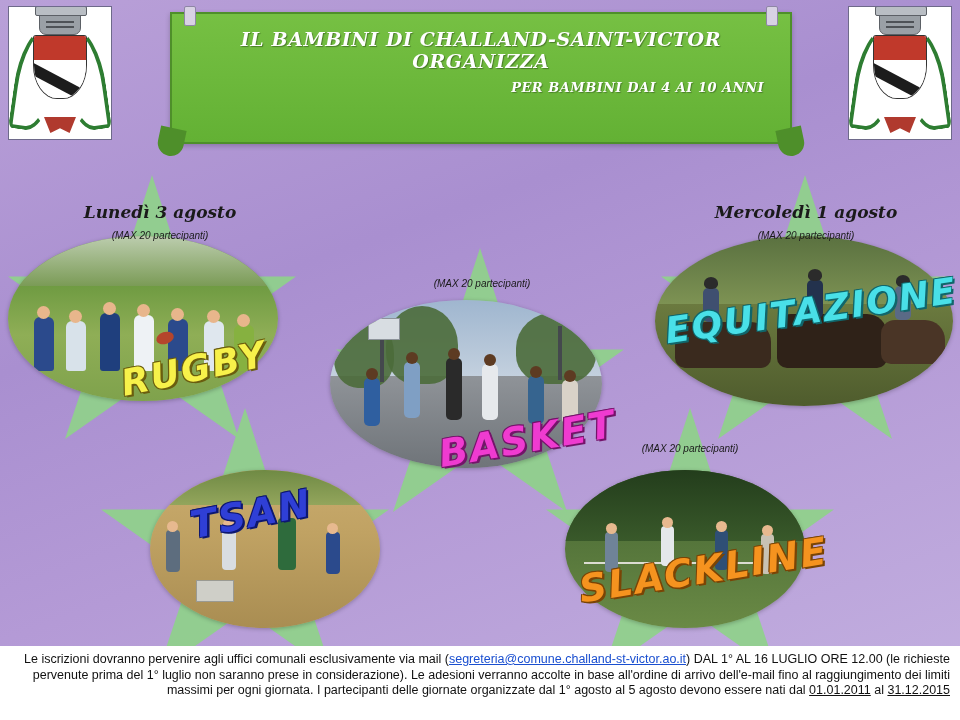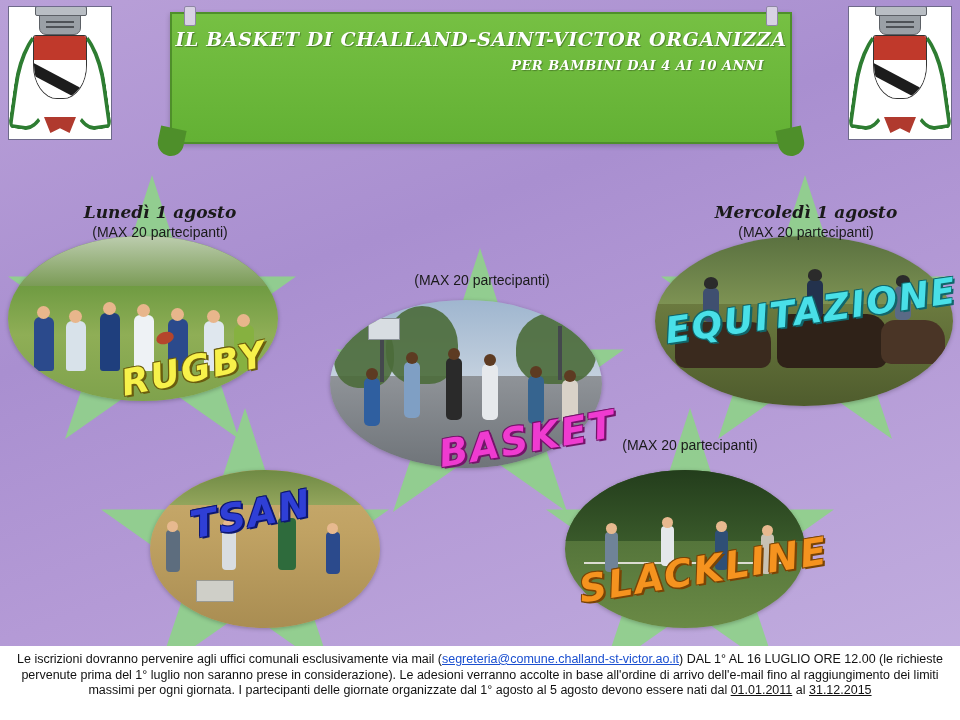--- a/index.html
+++ b/index.html
@@ -219,23 +219,24 @@
   }
   .day .d-title {
     font-family: "DejaVu Serif", serif;
     font-style: italic;
     font-weight: bold;
     font-size: 17px;
     color: #1a1a1a;
   }
   .day .d-sub {
     font-family: "Liberation Sans", sans-serif;
-    font-size: 14px;
+    font-size: 10px;
     color: #1a1a1a;
-    margin-top: 2px;
+    margin-top: 8px;
+    font-style: italic;
   }
   .day.d1 { left: 30px;  top: 202px; }
   .day.d2 { left: 352px; top: 270px; }
   .day.d3 { left: 676px; top: 202px; }
   .day.d4 { left: 82px;  top: 435px; }
   .day.d5 { left: 560px; top: 435px; }
 
   
   .photo {
     position: absolute;
@@ -348,21 +349,21 @@
     background: #ffffff;
     box-sizing: border-box;
     padding: 6px 10px 4px 10px;
   }
   .footer p {
     margin: 0;
     font-family: "Liberation Sans", sans-serif;
     font-size: 12.5px;
     line-height: 15.5px;
     color: #111111;
-    text-align: center;
+    text-align: right;
   }
   .footer .mail {
     color: #1a4fd0;
     text-decoration: underline;
   }
   .footer .udate { text-decoration: underline; }
 </style>
 </head>
 <body>
 
@@ -388,21 +389,21 @@
       <div class="diag"></div>
     </div>
     <div class="wreath-l"></div>
     <div class="wreath-r"></div>
     <div class="ribbon"></div>
   </div>
 
   <div class="banner">
     <div class="curl-l"></div>
     <div class="curl-r"></div>
-    <div class="banner-line1">IL BASKET DI CHALLAND-SAINT-VICTOR ORGANIZZA</div>
+    <div class="banner-line1">IL BAMBINI DI CHALLAND-SAINT-VICTOR ORGANIZZA</div>
     <div class="banner-line3">PER BAMBINI DAI 4 AI 10 ANNI</div>
   </div>
 
   <div class="star s1"></div>
   <div class="star s2"></div>
   <div class="star s3"></div>
   <div class="star s4"></div>
   <div class="star s5"></div>
 
   <div class="photo p-rugby">
@@ -460,21 +461,21 @@
     <div class="ground"></div>
     <div class="trees"></div>
     <div class="line"></div>
     <div class="splayer" style="left:40px; top:62px; background:#6f8398;"></div>
     <div class="splayer" style="left:96px; top:56px; background:#e4e8ea;"></div>
     <div class="splayer" style="left:150px; top:60px; background:#2f4f76;"></div>
     <div class="splayer" style="left:196px; top:64px; background:#c8c2b4;"></div>
   </div>
 
   <div class="day d1">
-    <div class="d-title">Lunedì 1 agosto</div>
+    <div class="d-title">Lunedì 3 agosto</div>
     <div class="d-sub">(MAX 20 partecipanti)</div>
   </div>
   <div class="day d2">
     <div class="d-sub">(MAX 20 partecipanti)</div>
   </div>
   <div class="day d3">
     <div class="d-title">Mercoledì 1 agosto</div>
     <div class="d-sub">(MAX 20 partecipanti)</div>
   </div>
   <div class="day d5">

